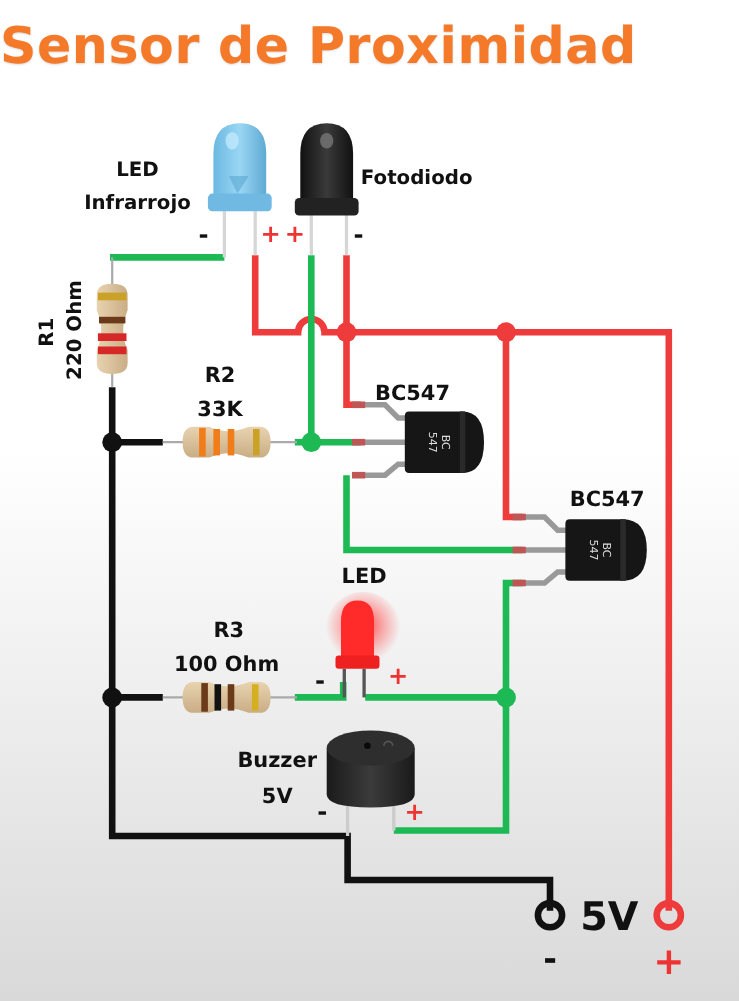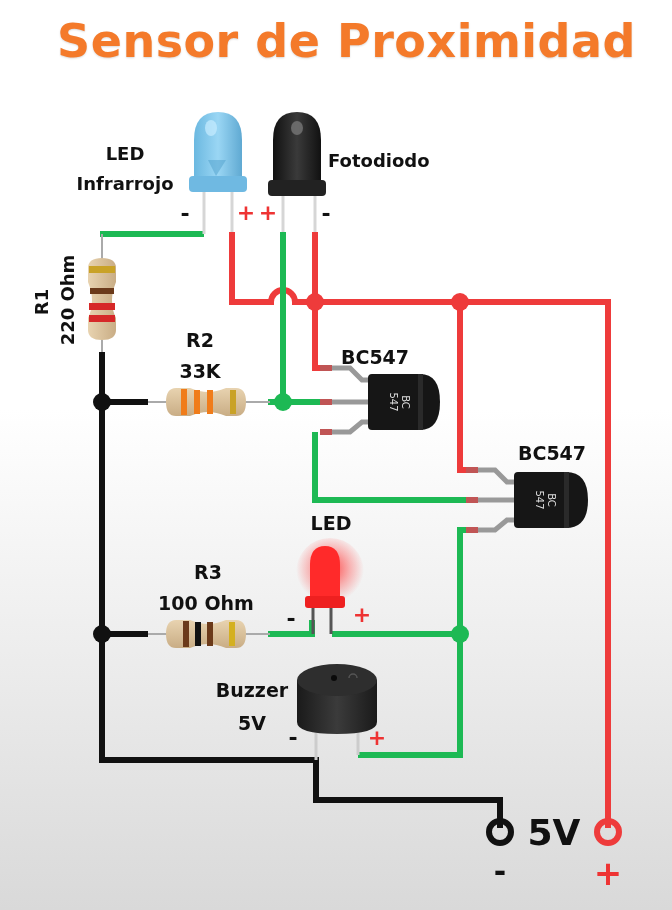--- a/index.html
+++ b/index.html
@@ -1,19 +1,19 @@
 <!DOCTYPE html>
 <html><head>
 <meta charset="utf-8">
 <style>
   html,body{margin:0;padding:0;}
   body{width:672px;height:910px;overflow:hidden;
     background:linear-gradient(to bottom,#ffffff 0%,#ffffff 45%,#eeeeee 70%,#d9d9d9 100%);
     font-family:"DejaVu Sans","Liberation Sans",sans-serif;position:relative;}
-  #title{position:absolute;left:0;top:14px;width:636px;text-align:right;
+  #title{position:absolute;left:0;top:14px;width:636px;text-align:left;
     font-family:"DejaVu Sans",sans-serif;font-weight:bold;font-size:46px;color:#f47a2a;
     letter-spacing:0.5px;text-shadow:0 1px 2px rgba(0,0,0,0.15);}
   svg{position:absolute;left:0;top:0;}
   .lbl{font-family:"DejaVu Sans",sans-serif;font-weight:bold;fill:#111;}
   .pol{font-family:"DejaVu Sans",sans-serif;font-weight:bold;}
 </style>
 </head>
 <body>
 
 <div id="title">Sensor de Proximidad</div>

